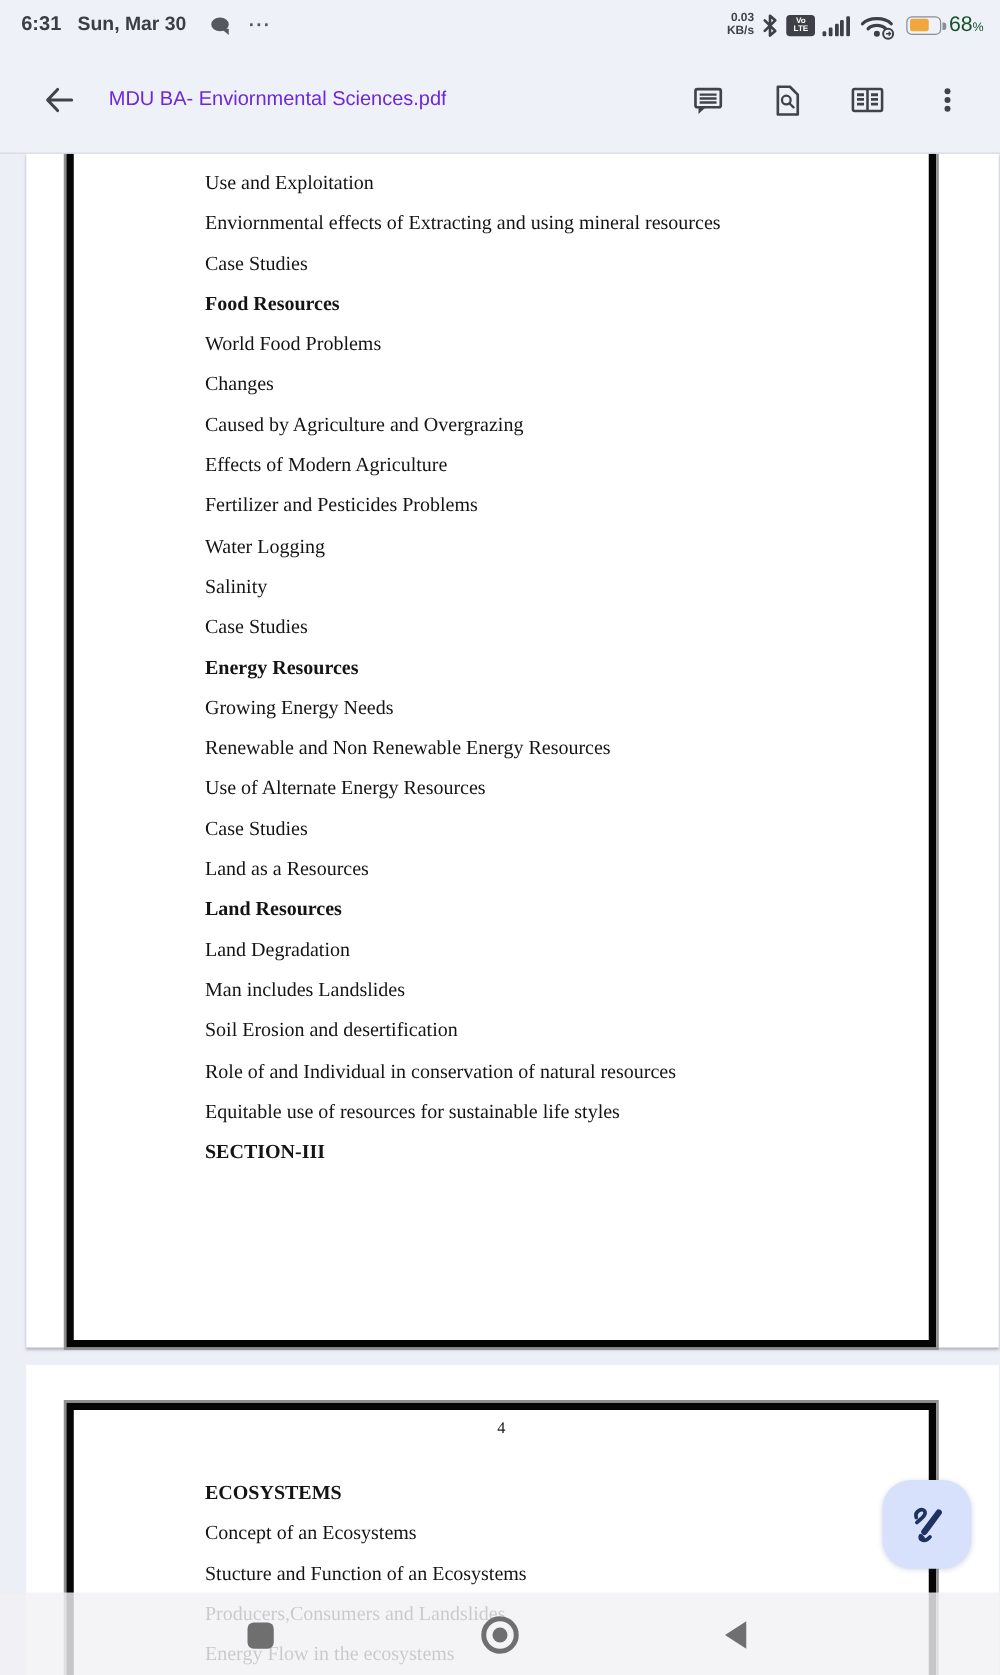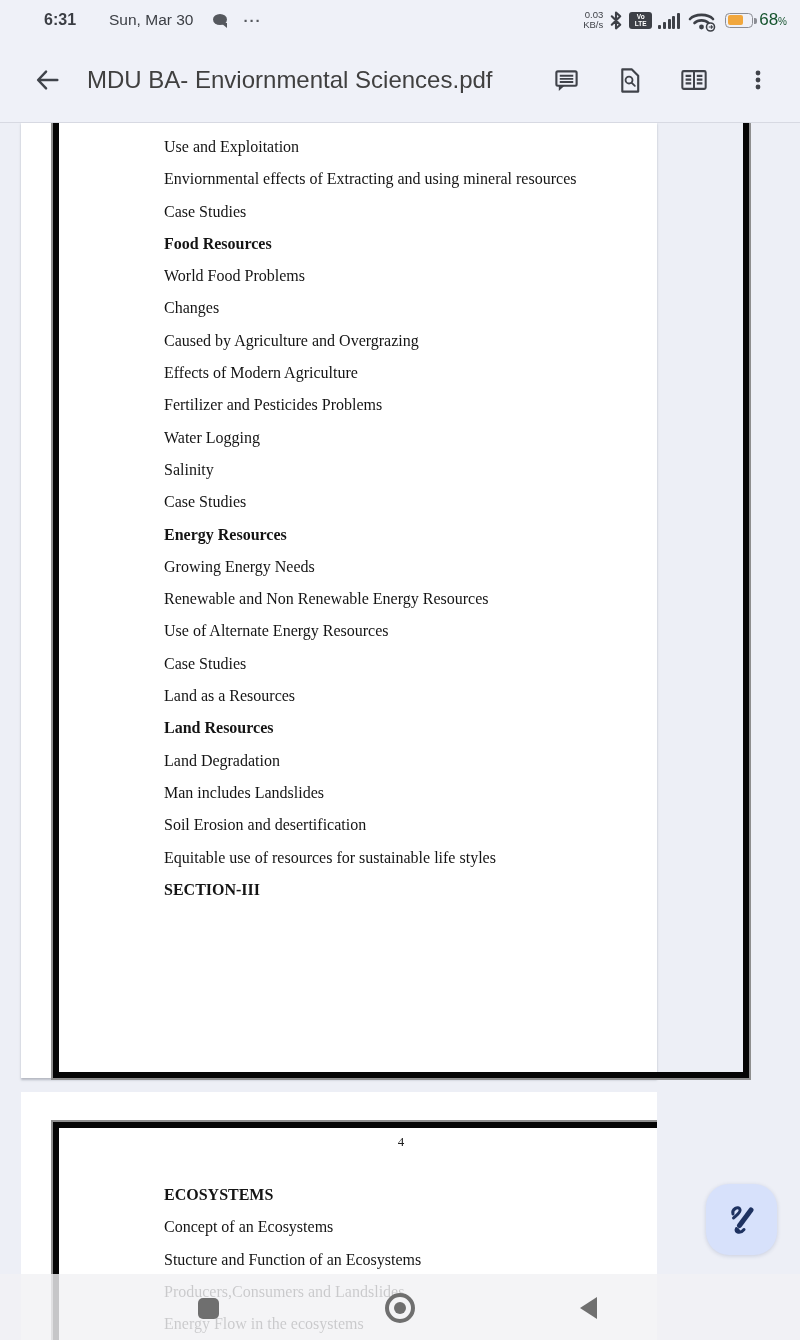--- a/index.html
+++ b/index.html
@@ -5,51 +5,51 @@
   html,body{margin:0;padding:0;background:#cfd2da;}
   .screen{position:relative;width:800px;height:1340px;overflow:hidden;
           background:#edeff6;font-family:"Liberation Sans",sans-serif;
           -webkit-font-smoothing:antialiased;}
   
   .top-chrome{position:absolute;top:0;left:0;width:800px;height:122px;
               background:#eff1f8;border-bottom:1px solid #d7d9e2;z-index:5;}
   .status-bar{position:absolute;top:0;left:0;right:0;height:40px;
               display:flex;align-items:center;color:#3b3e44;}
   .sb-left{display:flex;align-items:center;padding-left:17px;gap:13px;}
-  .sb-time{font-size:16px;font-weight:600;margin-left:27px;}
-  .sb-date{font-size:15.5px;font-weight:400;margin-left:20px;}
+  .sb-time{font-size:16px;font-weight:600;}
+  .sb-date{font-size:15.5px;font-weight:700;}
   .sb-bubble{width:15px;height:13px;position:relative;margin-left:7px;}
   .sb-bubble .b{position:absolute;left:0;top:0;width:14px;height:11px;border-radius:50%;background:#55585e;}
   .sb-bubble .t{position:absolute;left:8px;top:9px;width:0;height:0;
      border-left:6px solid transparent;border-top:5px solid #55585e;}
   .sb-dots{font-size:15px;font-weight:700;color:#55585e;letter-spacing:1px;margin-left:2px;}
   .sb-right{margin-left:auto;display:flex;align-items:center;gap:6px;padding-right:13px;}
-  .net-speed{text-align:right;font-size:9.5px;line-height:10px;font-weight:400;color:#3f4248;}
+  .net-speed{text-align:right;font-size:9.5px;line-height:10px;font-weight:700;color:#3f4248;}
   .volte{width:23px;height:17px;border-radius:3px;background:#3d4047;color:#fff;
          display:flex;flex-direction:column;align-items:center;justify-content:center;
          font-size:6.5px;font-weight:700;line-height:7px;}
   .sigbars{display:flex;align-items:flex-end;gap:1.5px;height:17px;}
   .sigbars i{display:block;width:3.2px;background:#3d4047;border-radius:1px;}
   .battery{position:relative;width:28px;height:15px;border:1.6px solid #8b8d94;
            border-radius:4.5px;display:flex;align-items:center;padding:1.5px;box-sizing:border-box;}
   .battery .fill{height:100%;width:68%;background:#f1a73d;border-radius:2px;}
   .battery .nub{position:absolute;right:-4.5px;top:4px;width:3px;height:6px;
                 background:#8b8d94;border-radius:0 2px 2px 0;}
   .bat-text{font-size:17px;color:#14532d;}
   .bat-text .pct{font-size:10px;}
   
   .app-bar{position:absolute;top:40px;left:0;right:0;height:80px;display:flex;align-items:center;}
   .iconbtn{width:40px;height:40px;display:flex;align-items:center;justify-content:center;flex:0 0 auto;}
   .back-btn{margin-left:27px;}
-  .doc-title{margin-left:20px;font-size:24px;color:#404040;white-space:nowrap;
+  .doc-title{margin-left:20px;font-size:16px;color:#6d28d9;white-space:nowrap;
              overflow:hidden;text-overflow:ellipsis;max-width:440px;}
   .ab-right{margin-left:auto;display:flex;gap:24px;padding-right:22px;}
   
   .content{position:absolute;top:122px;left:0;width:800px;height:1218px;overflow:hidden;}
-  .page-card{position:absolute;left:21px;width:636px;background:#ffffff;}
+  .page-card{position:absolute;left:21px;width:778px;background:#ffffff;}
   .page1{top:0;height:956px;box-shadow:0 2px 2px rgba(150,153,165,.65);}
   .page2{top:970px;height:248px;overflow:hidden;}
   .frame{position:absolute;border:6px solid #050505;outline:2px solid #8f8f8f;box-sizing:border-box;}
   .frame1{left:32px;top:-30px;width:696px;height:986px;}
   .frame2{left:32px;top:30px;width:696px;height:300px;}
   .text-col{position:absolute;width:446px;color:#141414;}
   .tc1{left:143px;top:13px;}
   .tc2{left:143px;top:91px;}
   .pline{margin:0 0 8.3px;font-family:"Liberation Serif",serif;font-size:16px;line-height:24px;}
   .pline.bold{font-weight:bold;}
@@ -187,20 +187,21 @@
           <p class="pline bold">Energy Resources</p>
           <p class="pline">Growing Energy Needs</p>
           <p class="pline">Renewable and Non Renewable Energy Resources</p>
           <p class="pline">Use of Alternate Energy Resources</p>
           <p class="pline">Case Studies</p>
           <p class="pline">Land as a Resources</p>
           <p class="pline bold">Land Resources</p>
           <p class="pline">Land Degradation</p>
           <p class="pline">Man includes Landslides</p>
           <p class="pline">Soil Erosion and desertification</p>
+          <p class="pline">Role of and Individual in conservation of natural resources</p>
           <p class="pline">Equitable use of resources for sustainable life styles</p>
           <p class="pline bold">SECTION-III</p>
         </div>
     </div>
 
     <div class="page-card page2">
       <div class="frame frame2"></div>
       <div class="pagenum">4</div>
       <div class="text-col tc2" id="p2col">
           <p class="pline bold">ECOSYSTEMS</p>

